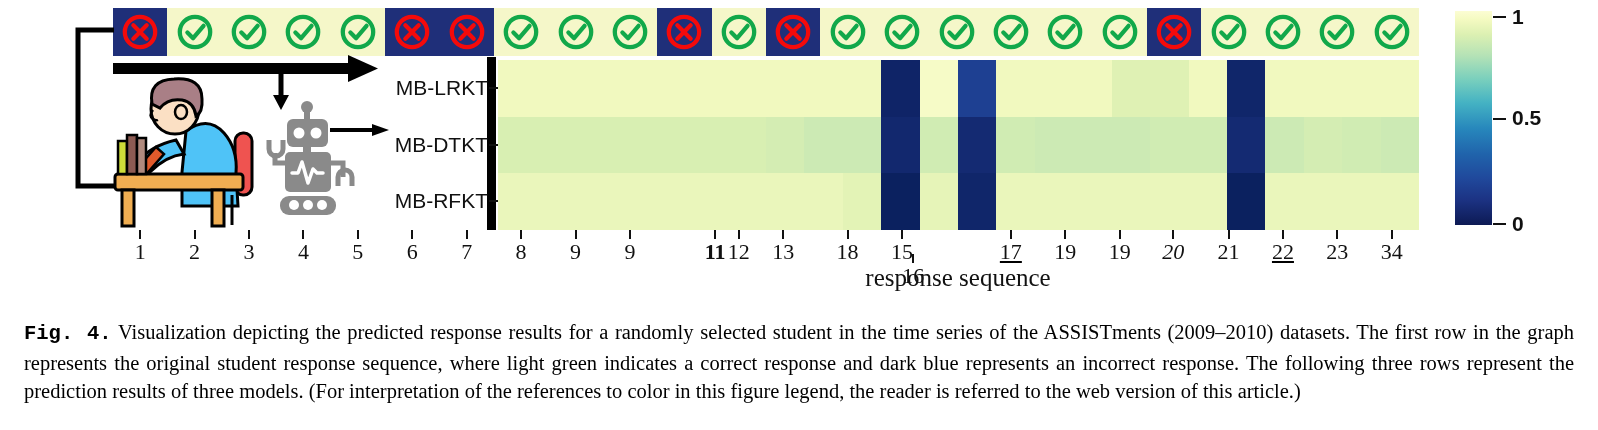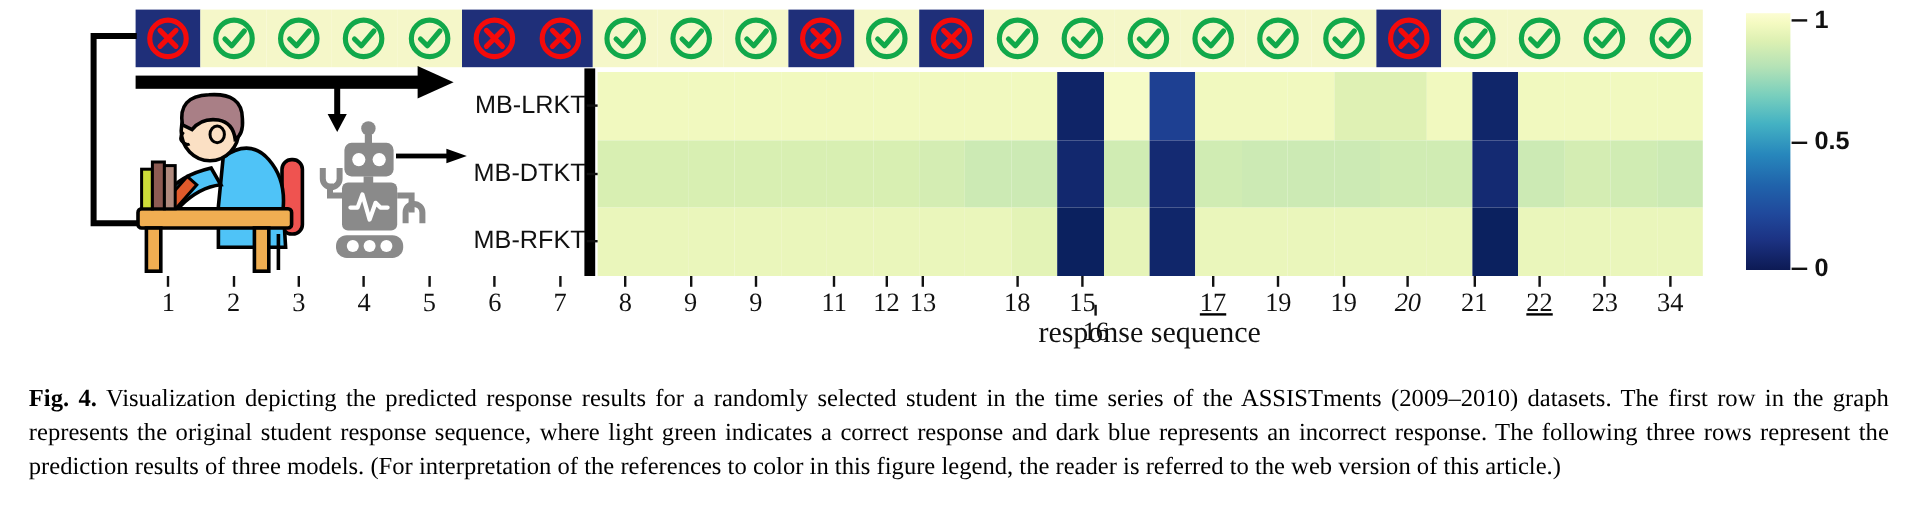--- a/index.html
+++ b/index.html
@@ -57,21 +57,21 @@
   .cb-lbl{position:absolute;left:1512px;font-family:"Liberation Sans",sans-serif;
           font-weight:bold;font-size:21px;line-height:21px;color:#111;}
 
   
   .diag{position:absolute;left:0;top:0;width:1598px;height:300px;pointer-events:none;}
 
   
   .caption{position:absolute;left:24px;top:318px;width:1550px;
            font-family:"Liberation Serif",serif;font-size:20.5px;line-height:28.5px;
            text-align:justify;color:#000;}
-  .caption b{font-weight:bold;}
+  .caption b{font-weight:bold;font-family:Liberation Mono, monospace;}
 </style>
 </head>
 <body>
 
 <div id="fig">
 
   <div class="plot">
     <div class="hm-row r0">
         <div class="hm-cell" style="background: rgb(241, 249, 191);"></div>
         <div class="hm-cell" style="background: rgb(241, 249, 191);"></div>
@@ -352,29 +352,29 @@
         <div class="xnum">8</div>
       </div>
       <div class="xcell" style="left: 435.333px; width: 54.4167px;">
         <div class="xtk"></div>
         <div class="xnum">9</div>
       </div>
       <div class="xcell" style="left: 489.75px; width: 54.4167px;">
         <div class="xtk"></div>
         <div class="xnum">9</div>
       </div>
-      <div class="xcell" style="left: 555px; width: 54.4167px;">
+      <div class="xcell" style="left: 575px; width: 54.4167px; font-weight: bold;">
         <div class="xtk"></div>
         <div class="xnum">11</div>
       </div>
       <div class="xcell" style="left: 598.583px; width: 54.4167px;">
         <div class="xtk"></div>
         <div class="xnum">12</div>
       </div>
-      <div class="xcell" style="left: 629px; width: 54.4167px; text-align: center;">
+      <div class="xcell" style="left: 643px; width: 54.4167px; text-align: center;">
         <div class="xtk"></div>
         <div class="xnum">13</div>
       </div>
       <div class="xcell" style="left: 707.417px; width: 54.4167px;">
         <div class="xtk"></div>
         <div class="xnum">18</div>
       </div>
       <div class="xcell" style="left: 761.833px; width: 54.4167px;">
         <div class="xtk"></div>
         <div class="xnum">15</div>

